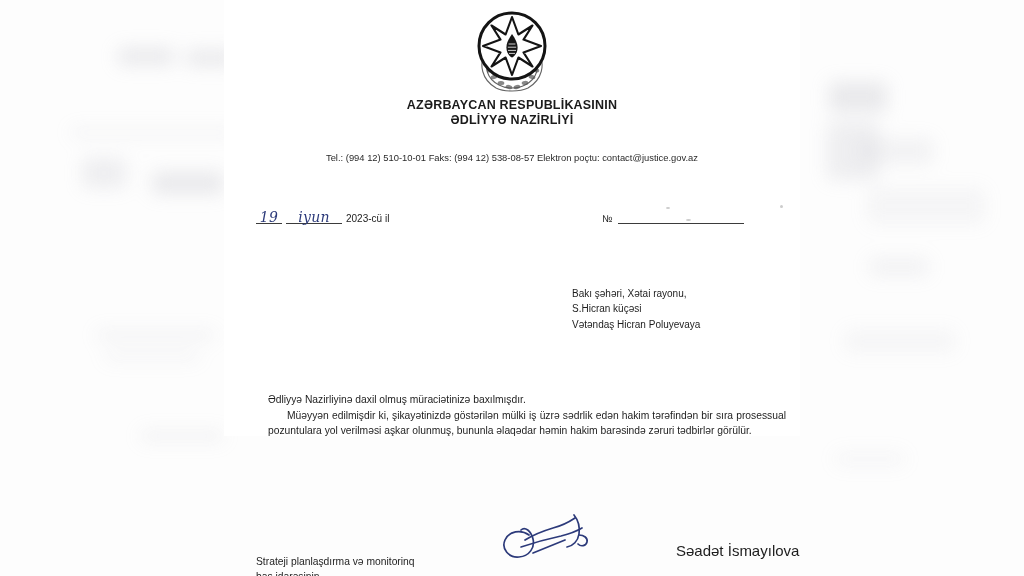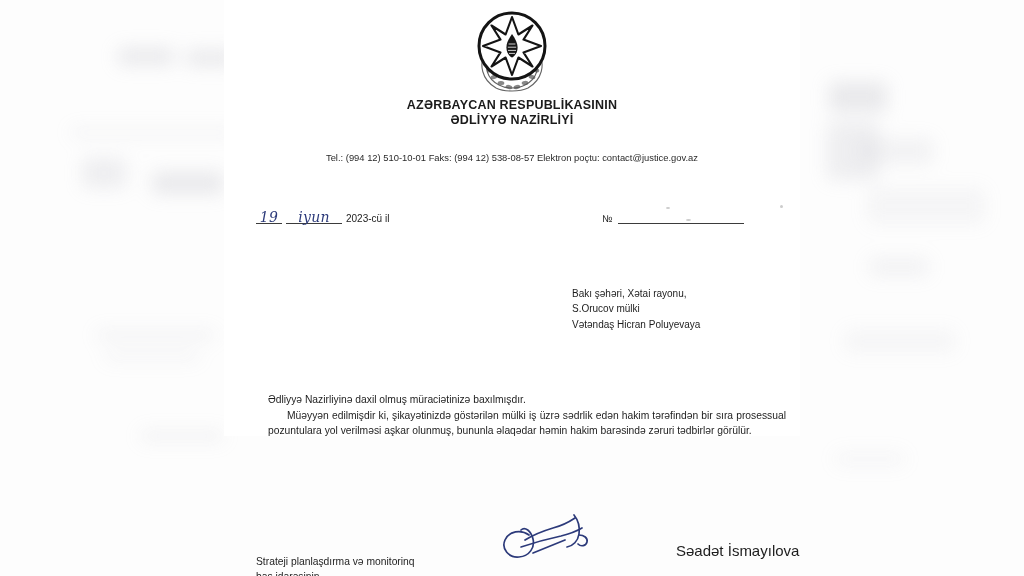--- a/index.html
+++ b/index.html
@@ -292,21 +292,21 @@
         <span>№</span>
         <span class="rule r-num"></span>
       </div>
       <div class="speck" style="left:442px; top:2px;  width:4px; height:2px;"></div>
       <div class="speck" style="left:556px; top:0px;  width:3px; height:3px;"></div>
       <div class="speck" style="left:462px; top:14px; width:5px; height:2px;"></div>
     </div>
 
     <div class="recipient">
       <div>Bakı şəhəri, Xətai rayonu,</div>
-      <div>S.Orucov mülki</div>
+      <div>S.Hicran küçəsi</div>
       <div>Vətəndaş Hicran Poluyevaya</div>
     </div>
 
     <div class="body-text">
       <p>Ədliyyə Nazirliyinə daxil olmuş müraciətinizə baxılmışdır.</p>
       <p class="indent">Müəyyən edilmişdir ki, şikayətinizdə göstərilən mülki iş üzrə sədrlik edən hakim tərəfindən bir sıra prosessual pozuntulara yol verilməsi aşkar olunmuş, bununla əlaqədar həmin hakim barəsində zəruri tədbirlər görülür.</p>
     </div>
 
     <div class="sign-area">
       <div class="sign-title">

